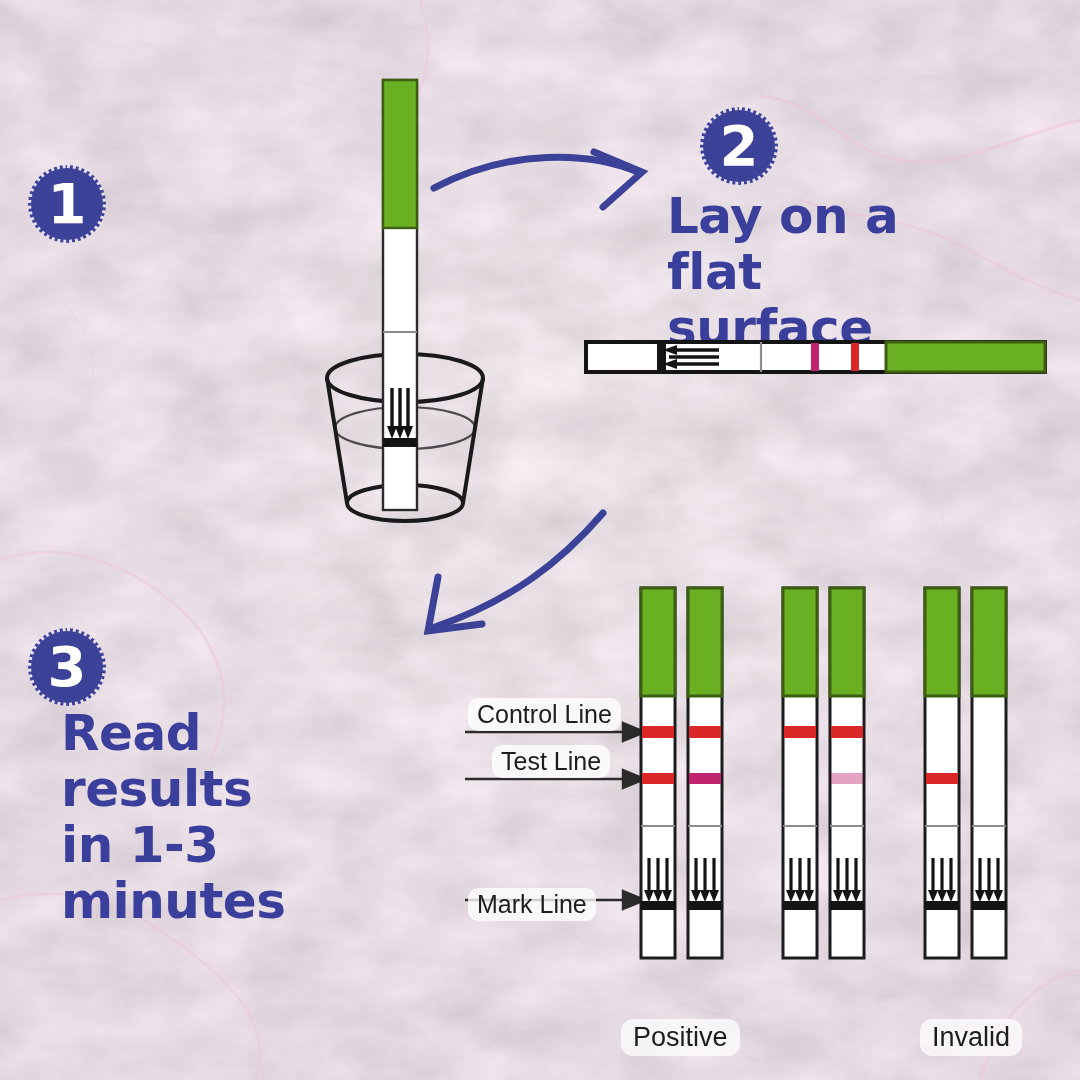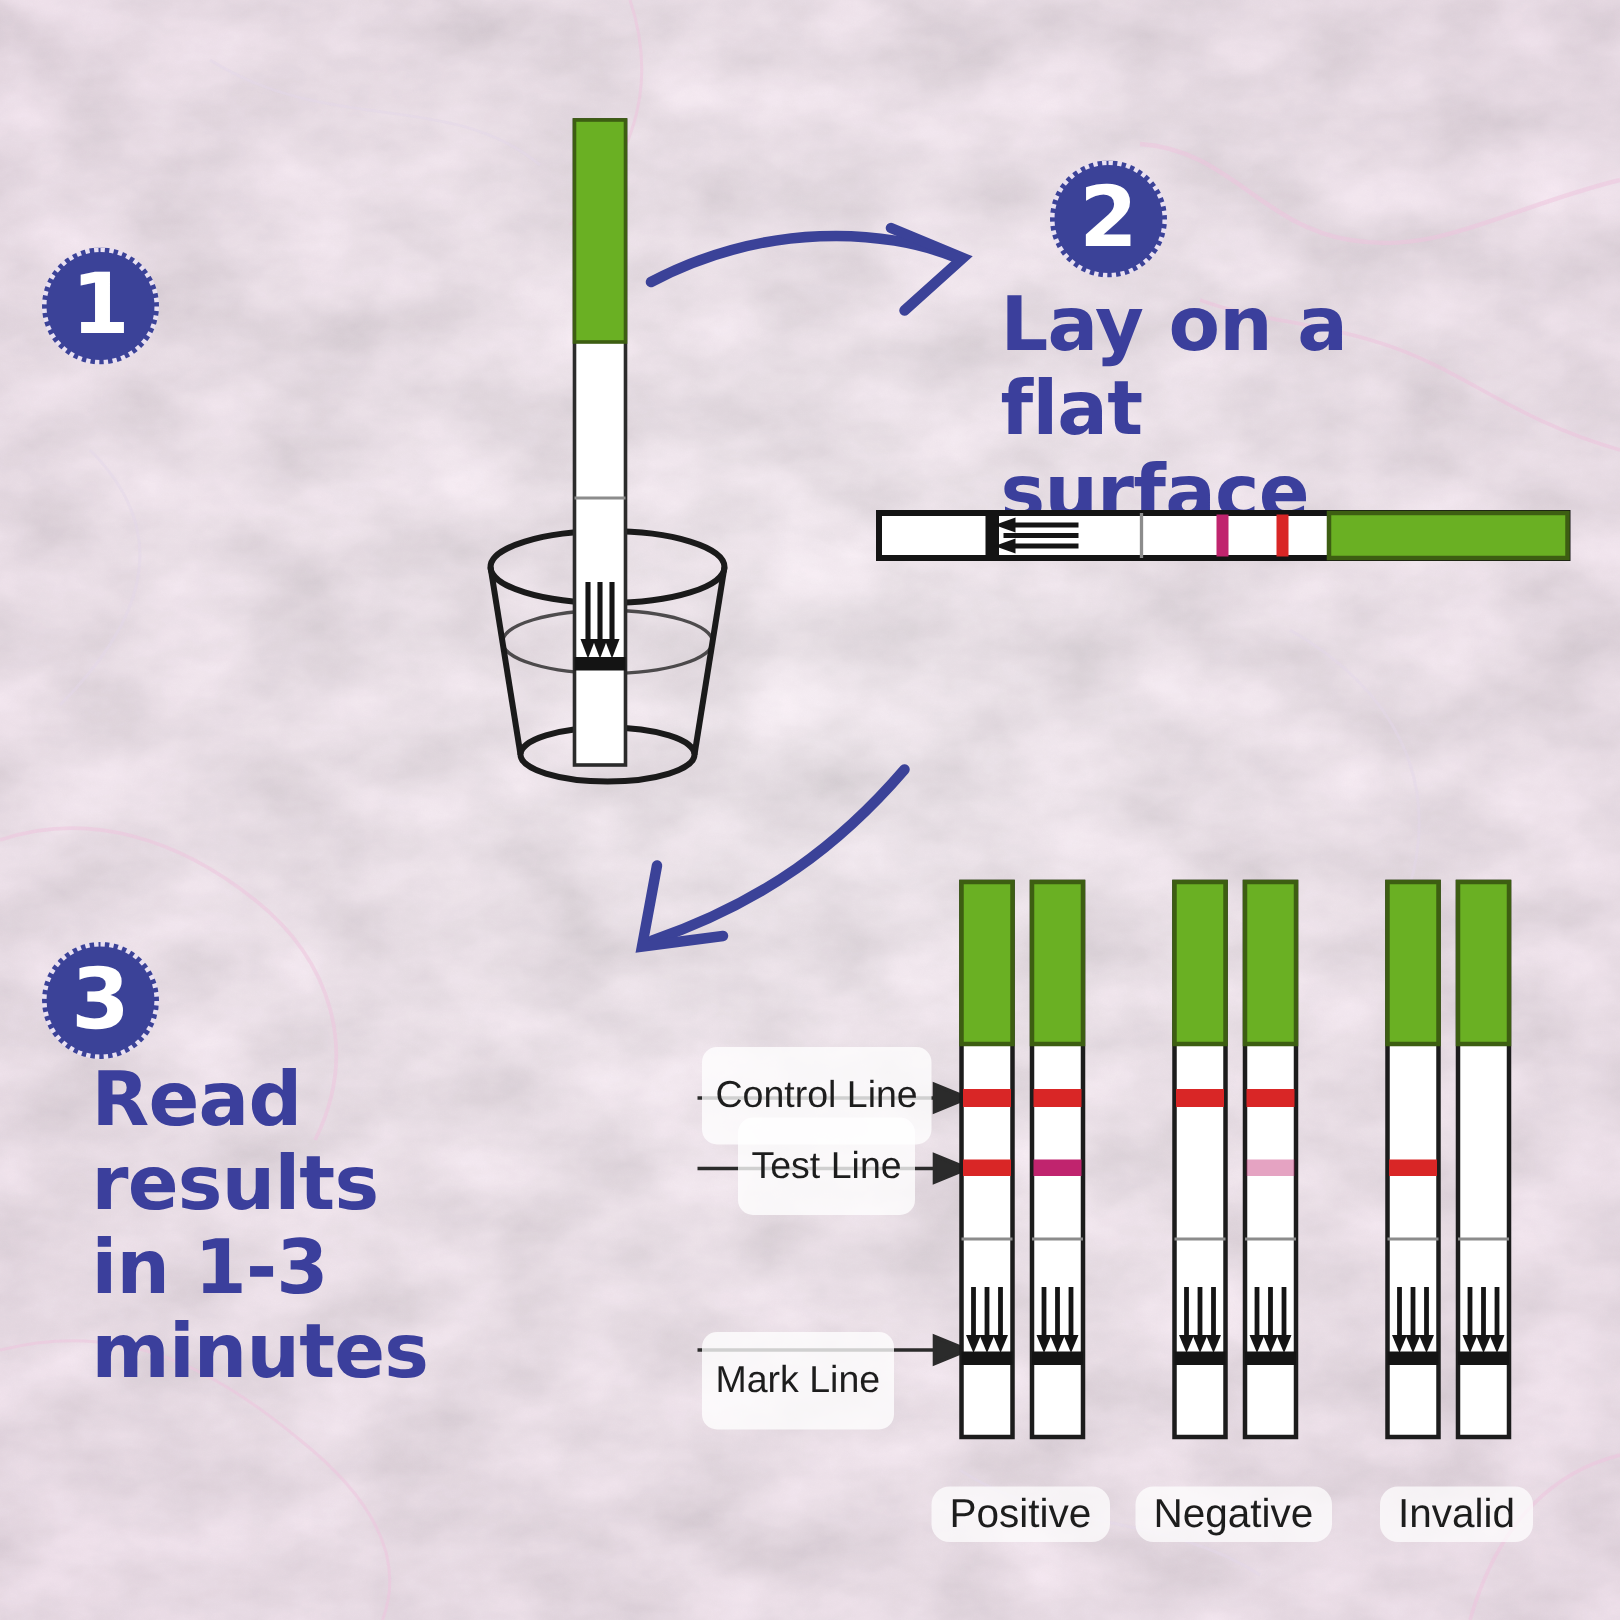--- a/index.html
+++ b/index.html
@@ -34,27 +34,28 @@
     font-family:"DejaVu Sans",sans-serif;
     white-space:pre-line;
   }
   
   .caption{
     font-size:27px;color:#1d1d1d;
     font-family:"Liberation Sans",sans-serif;
     background:rgba(255,255,255,.72);
     padding:3px 12px;border-radius:12px;
     white-space:nowrap;
+    margin-top:28px;
   }
   
   .linelabel{
     font-size:25px;color:#1d1d1d;
     font-family:"Liberation Sans",sans-serif;
     background:rgba(255,255,255,.78);
-    padding:18px 9px;border-radius:10px;
+    padding:2px 9px;border-radius:10px;
     white-space:nowrap;
   }
 </style>
 </head>
 <body>
 
 <svg id="bg" width="1080" height="1080" viewBox="0 0 1080 1080">
   <defs>
     <filter id="marble" x="0" y="0" width="100%" height="100%">
       <feTurbulence type="fractalNoise" baseFrequency="0.012 0.02" numOctaves="5" seed="7" result="t"></feTurbulence>
@@ -312,16 +313,15 @@
         <rect x="517" y="321" width="34" height="9" fill="#141414"></rect>
       </g>
     </g>
   </svg>
 
   <div class="abs linelabel" style="left:468px;top:698px;">Control Line</div>
   <div class="abs linelabel" style="left:492px;top:745px;">Test Line</div>
   <div class="abs linelabel" style="left:468px;top:888px;">Mark Line</div>
 
   <div class="abs caption" style="left:621px;top:991px;">Positive</div>
-  <div class="abs caption" style="left:757px;top:991px;">Negative</div>
   <div class="abs caption" style="left:920px;top:991px;">Invalid</div>
 
 </div>
 
 </body></html>

